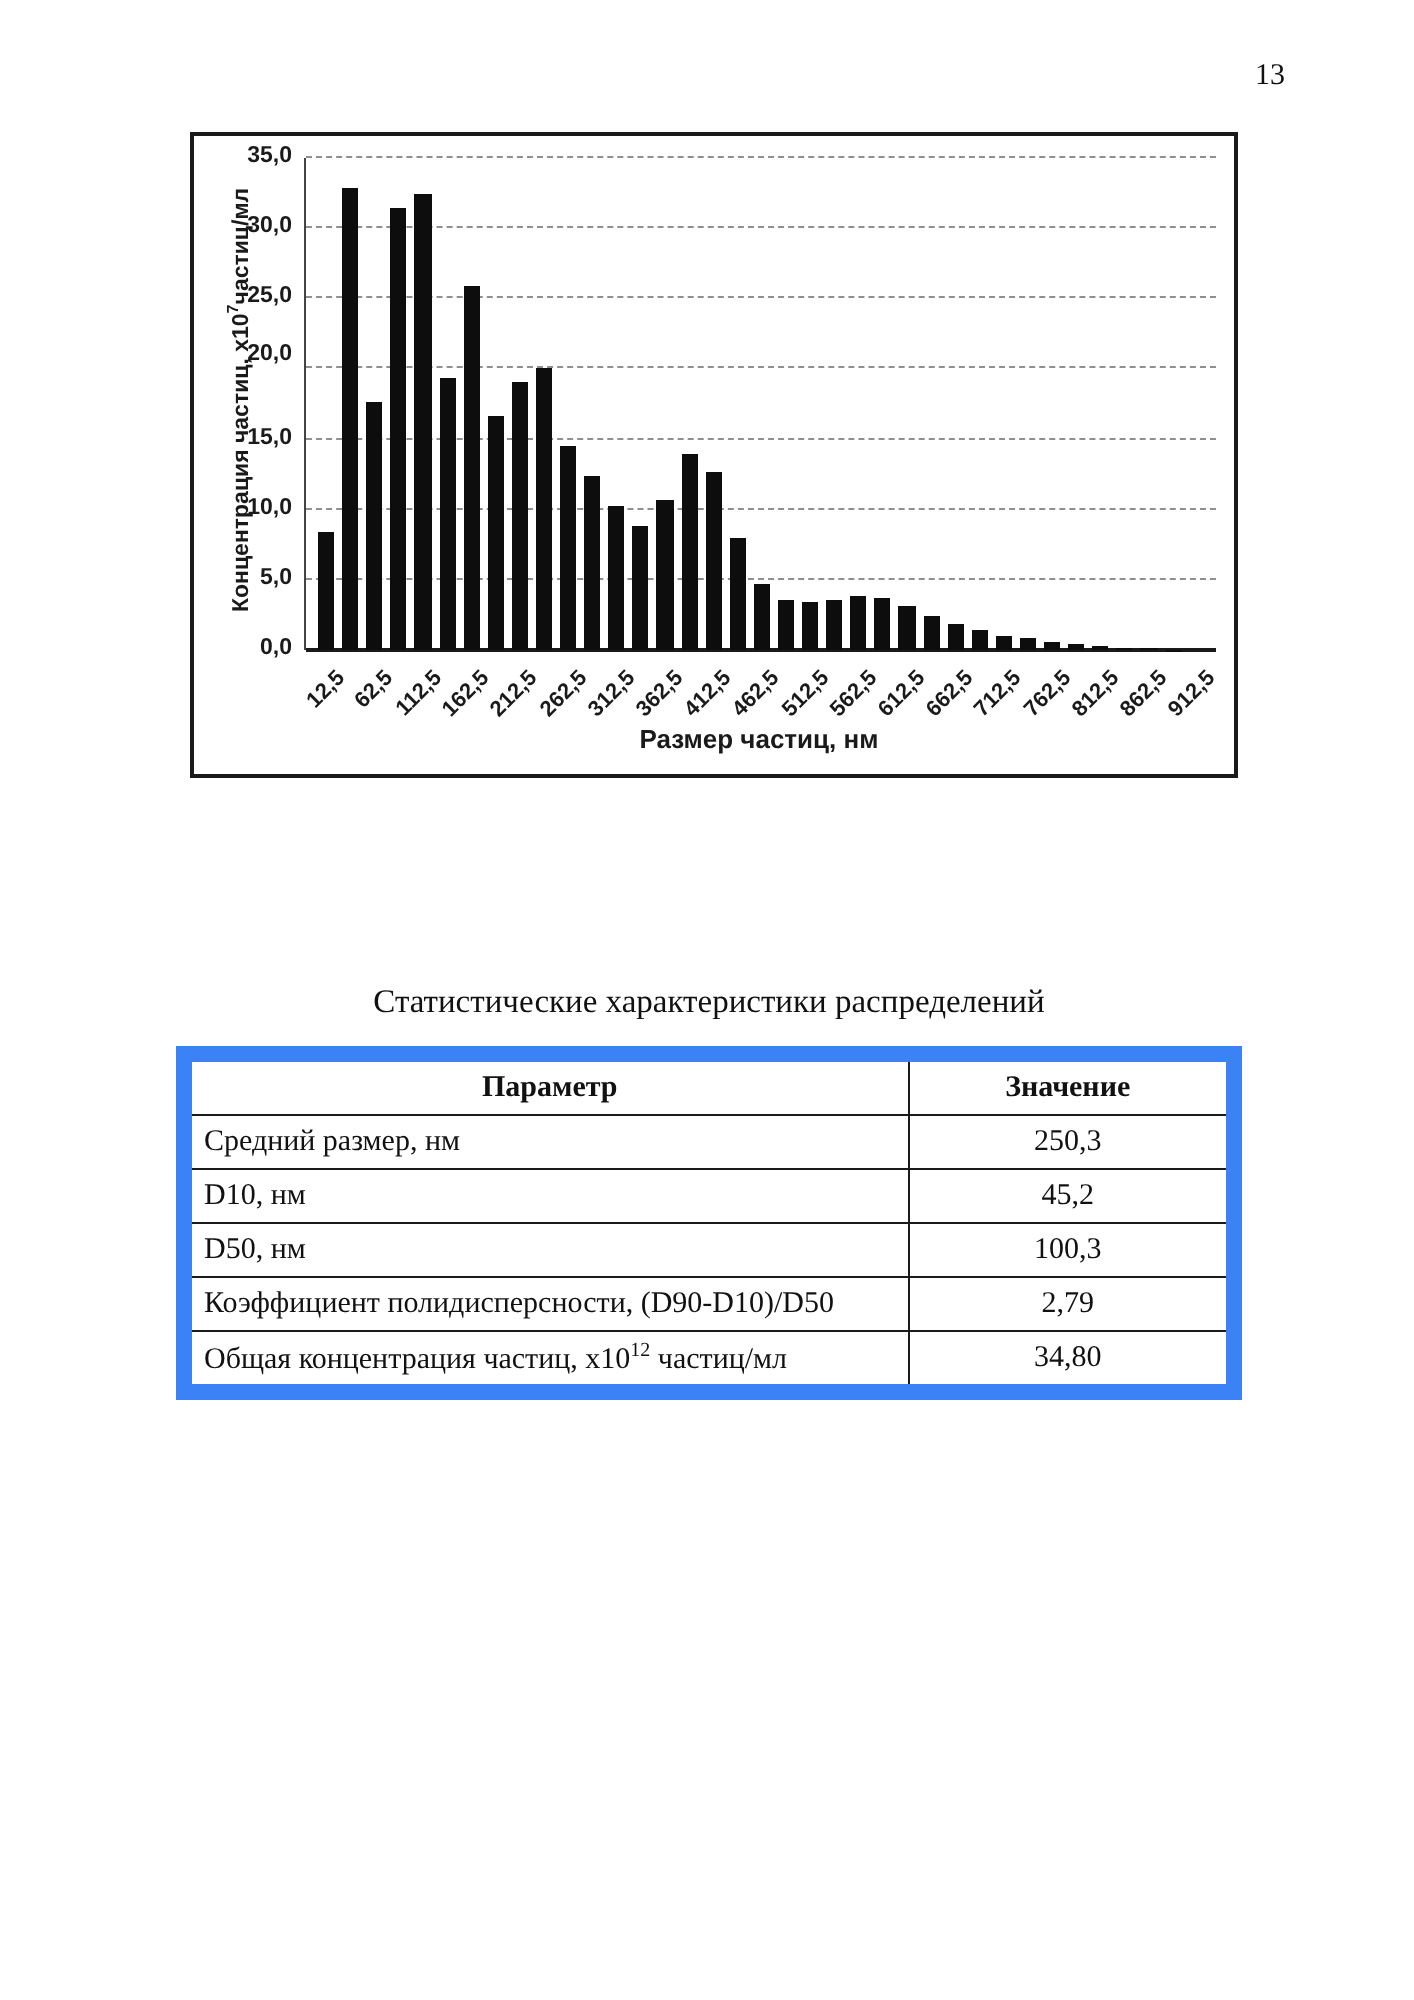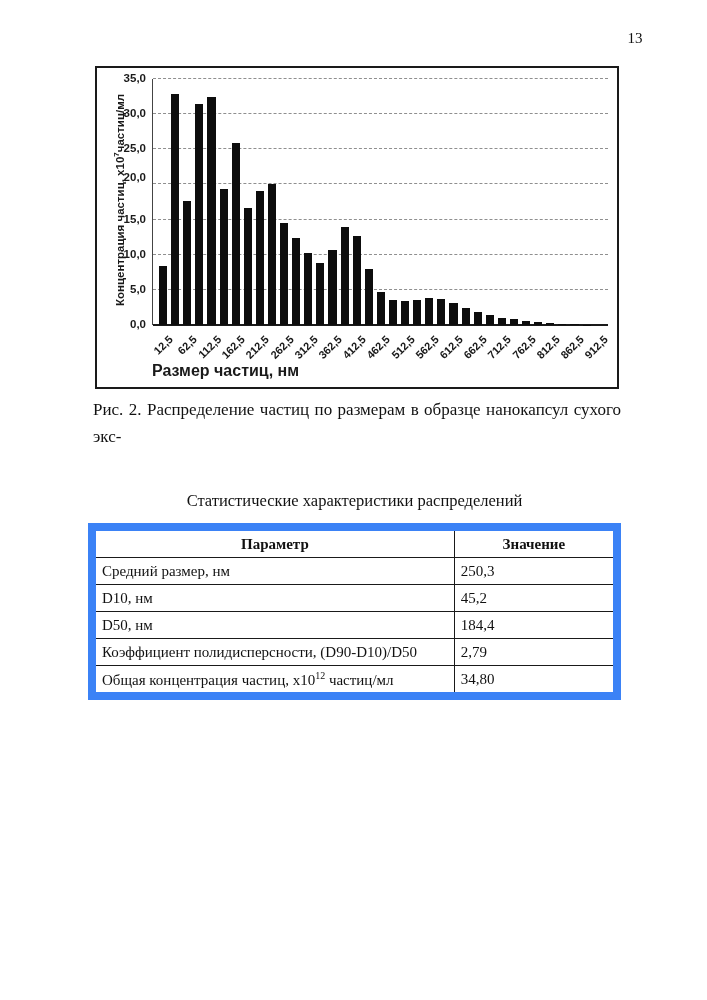--- a/index.html
+++ b/index.html
@@ -51,21 +51,21 @@
   }
   .xtick{
     position:absolute;
     font-size:11px;font-weight:bold;color:#1a1a1a;
     white-space:nowrap;
     transform:rotate(-45deg);
     transform-origin:100% 0;
   }
   .x-title{
     position:absolute;left:55px;top:294px;width:455px;
-    text-align:left;font-size:16px;font-weight:bold;color:#1a1a1a;
+    text-align:center;font-size:13px;font-weight:bold;color:#1a1a1a;
   }
 
   
   .caption{
     position:absolute;left:93px;top:396px;width:528px;
     font-size:17px;line-height:27px;
   }
   .caption .l1{text-align:justify;text-align-last:justify;}
   .caption .l2{text-align:left;}
 
@@ -80,21 +80,21 @@
     font-size:15px;
   }
   table.stats td{
     border:1px solid #1a1a1a;
     height:26px;
     padding:0 6px;
     vertical-align:middle;
   }
   table.stats{border:8px solid #3b82f6;}
   table.stats td.c1{width:69%;text-align:left;}
-  table.stats td.c2{width:31%;text-align:left;}
+  table.stats td.c2{width:31%;text-align:center;}
   table.stats tr.hdr td{font-weight:bold;text-align:center;}
   table.stats sup{font-size:10px;}
 </style>
 </head>
 <body>
 
 <div class="page">
 
   <div class="page-number">13</div>
 
@@ -180,42 +180,41 @@
         <span class="xtick" style="right: 87.8px; top: 265px;">762,5</span>
         <span class="xtick" style="right: 63.6px; top: 265px;">812,5</span>
         <span class="xtick" style="right: 39.4px; top: 265px;">862,5</span>
         <span class="xtick" style="right: 15.2px; top: 265px;">912,5</span>
       </div>
 
     <div class="x-title">Размер частиц, нм</div>
   </div>
 
   <div class="caption">
-    <div class="l1">Рис. 2. Распределение частиц по размерам в образце нанокапсул сухого экс-</div>
   </div>
 
   <div class="table-title">Статистические характеристики распределений</div>
 
   <table class="stats">
     <tbody id="tbody">
       <tr class="hdr">
         <td class="c1">Параметр</td>
         <td class="c2">Значение</td>
       </tr>
     <tr>
           <td class="c1">Средний размер, нм</td>
           <td class="c2">250,3</td>
         </tr>
         <tr>
           <td class="c1">D10, нм</td>
           <td class="c2">45,2</td>
         </tr>
         <tr>
           <td class="c1">D50, нм</td>
-          <td class="c2">184,4</td>
+          <td class="c2">100,3</td>
         </tr>
         <tr>
           <td class="c1">Коэффициент полидисперсности, (D90-D10)/D50</td>
           <td class="c2">2,79</td>
         </tr>
         <tr>
           <td class="c1">Общая концентрация частиц, х10<sup>12</sup> частиц/мл</td>
           <td class="c2">34,80</td>
         </tr>
       </tbody>

